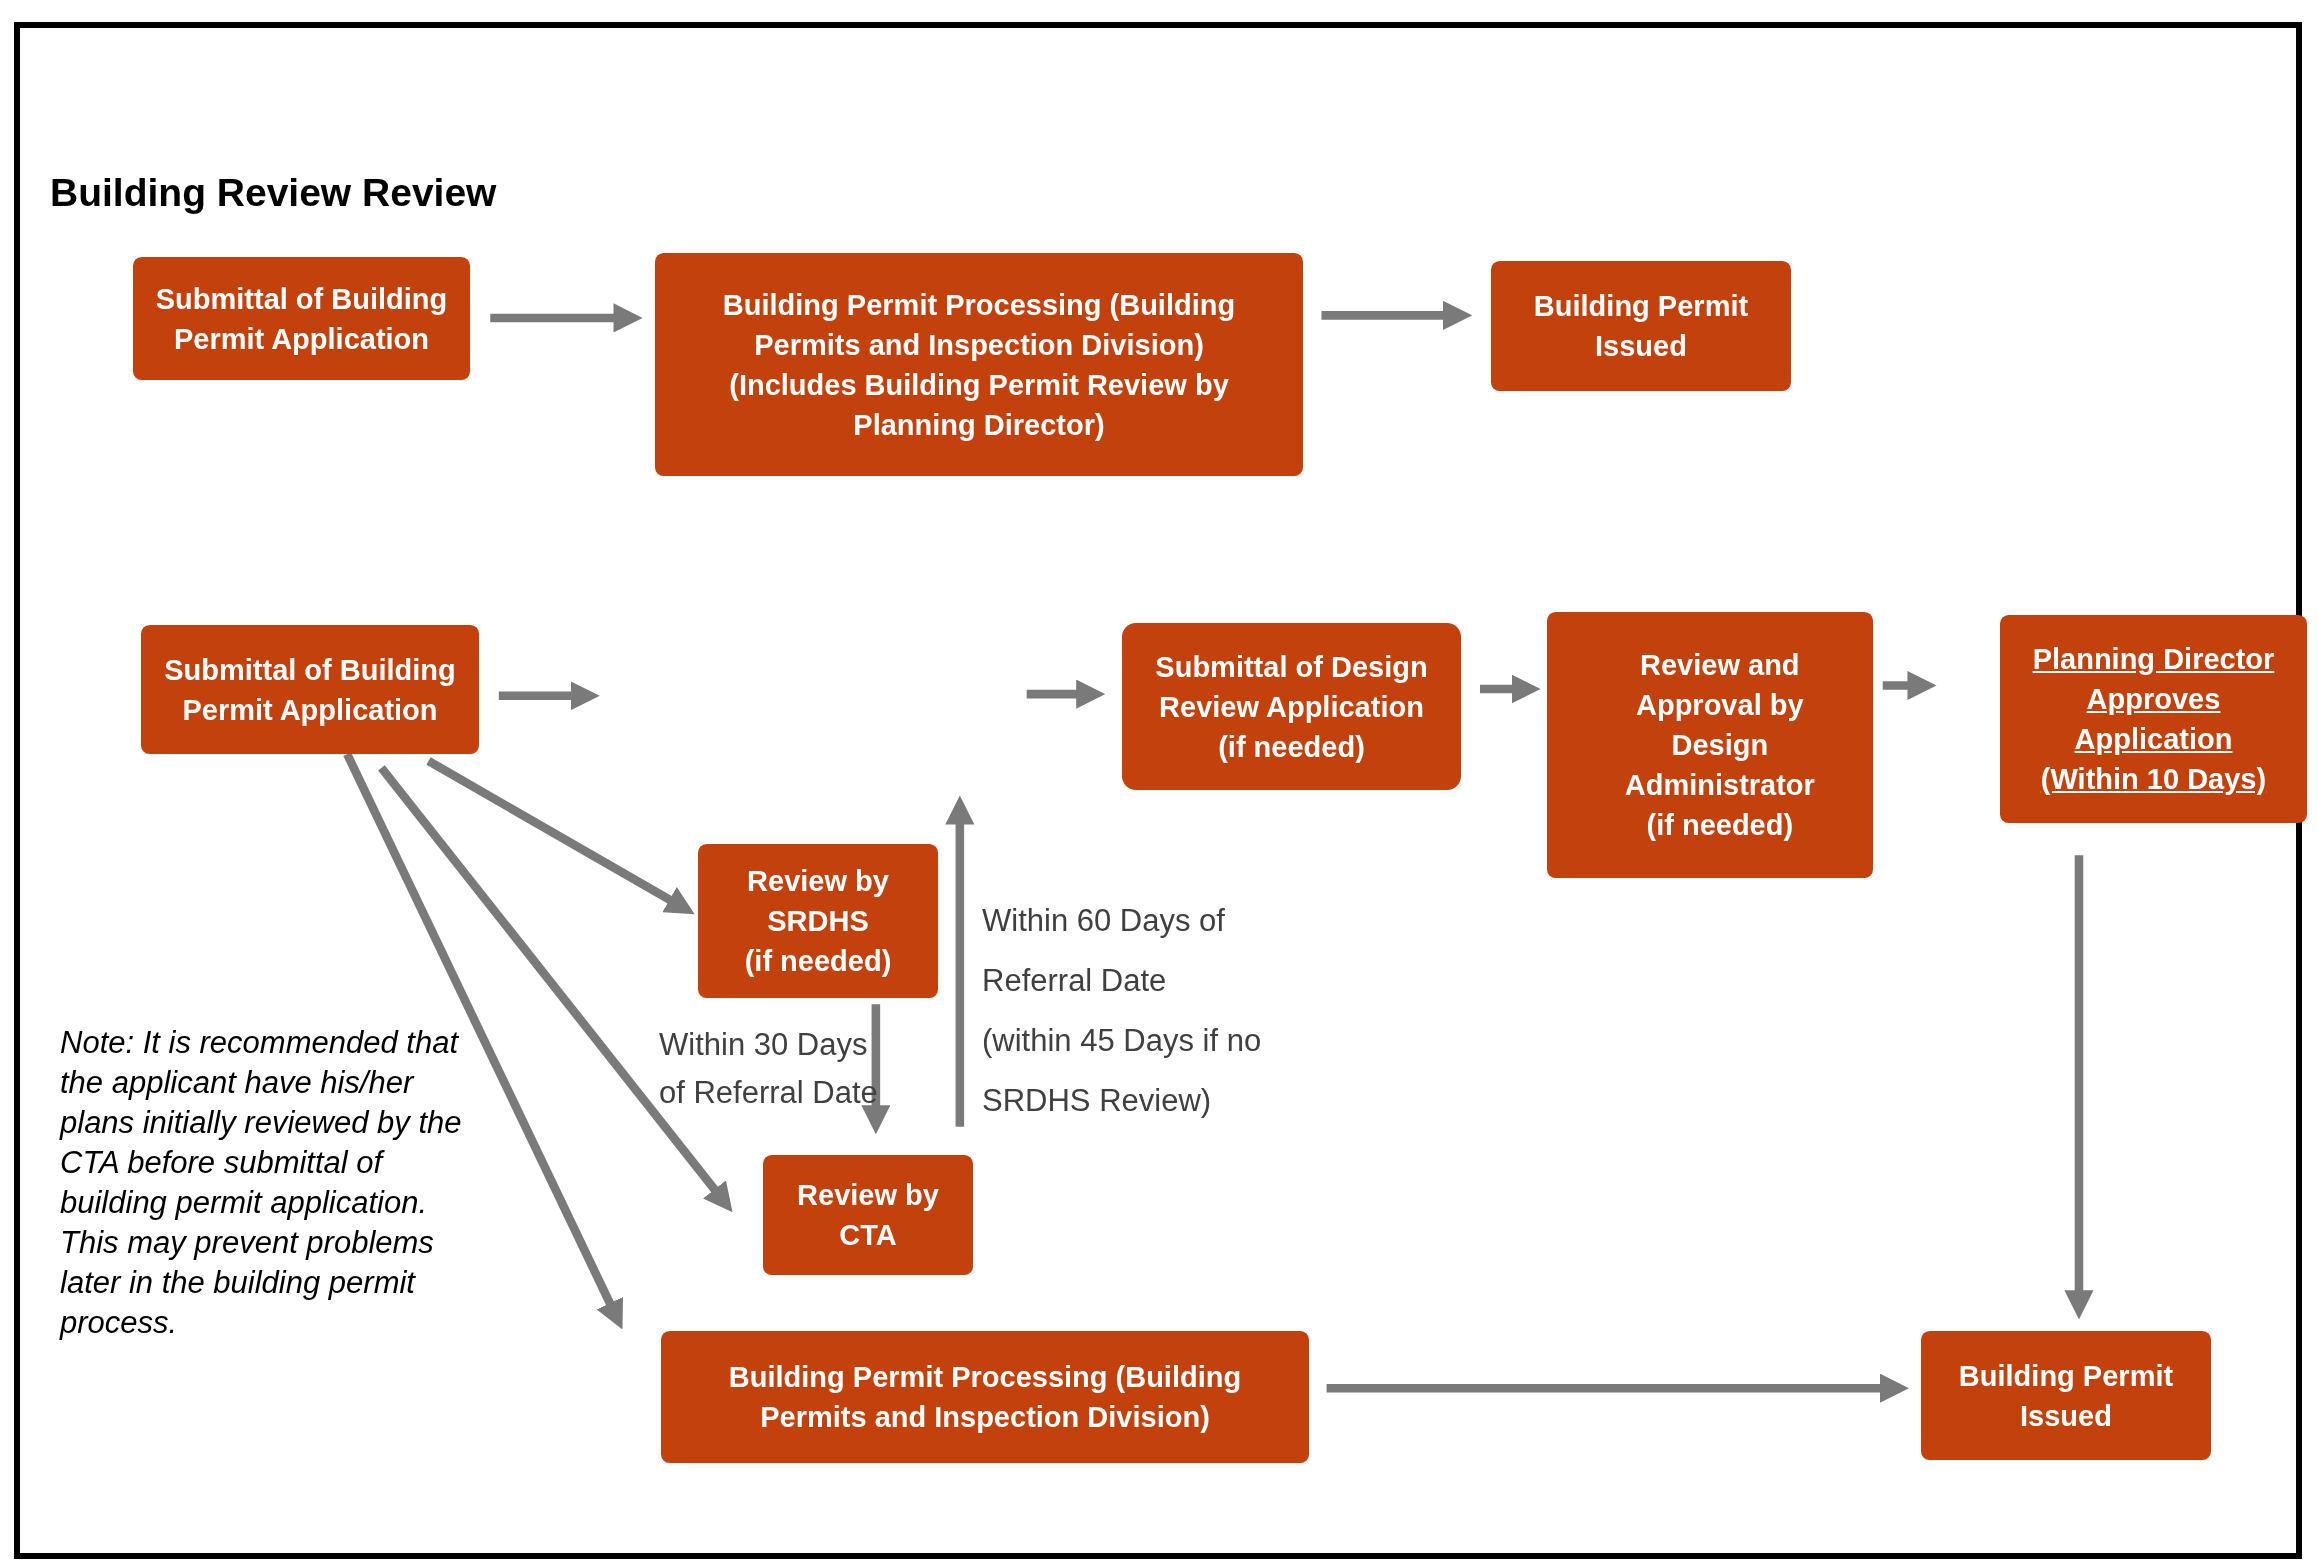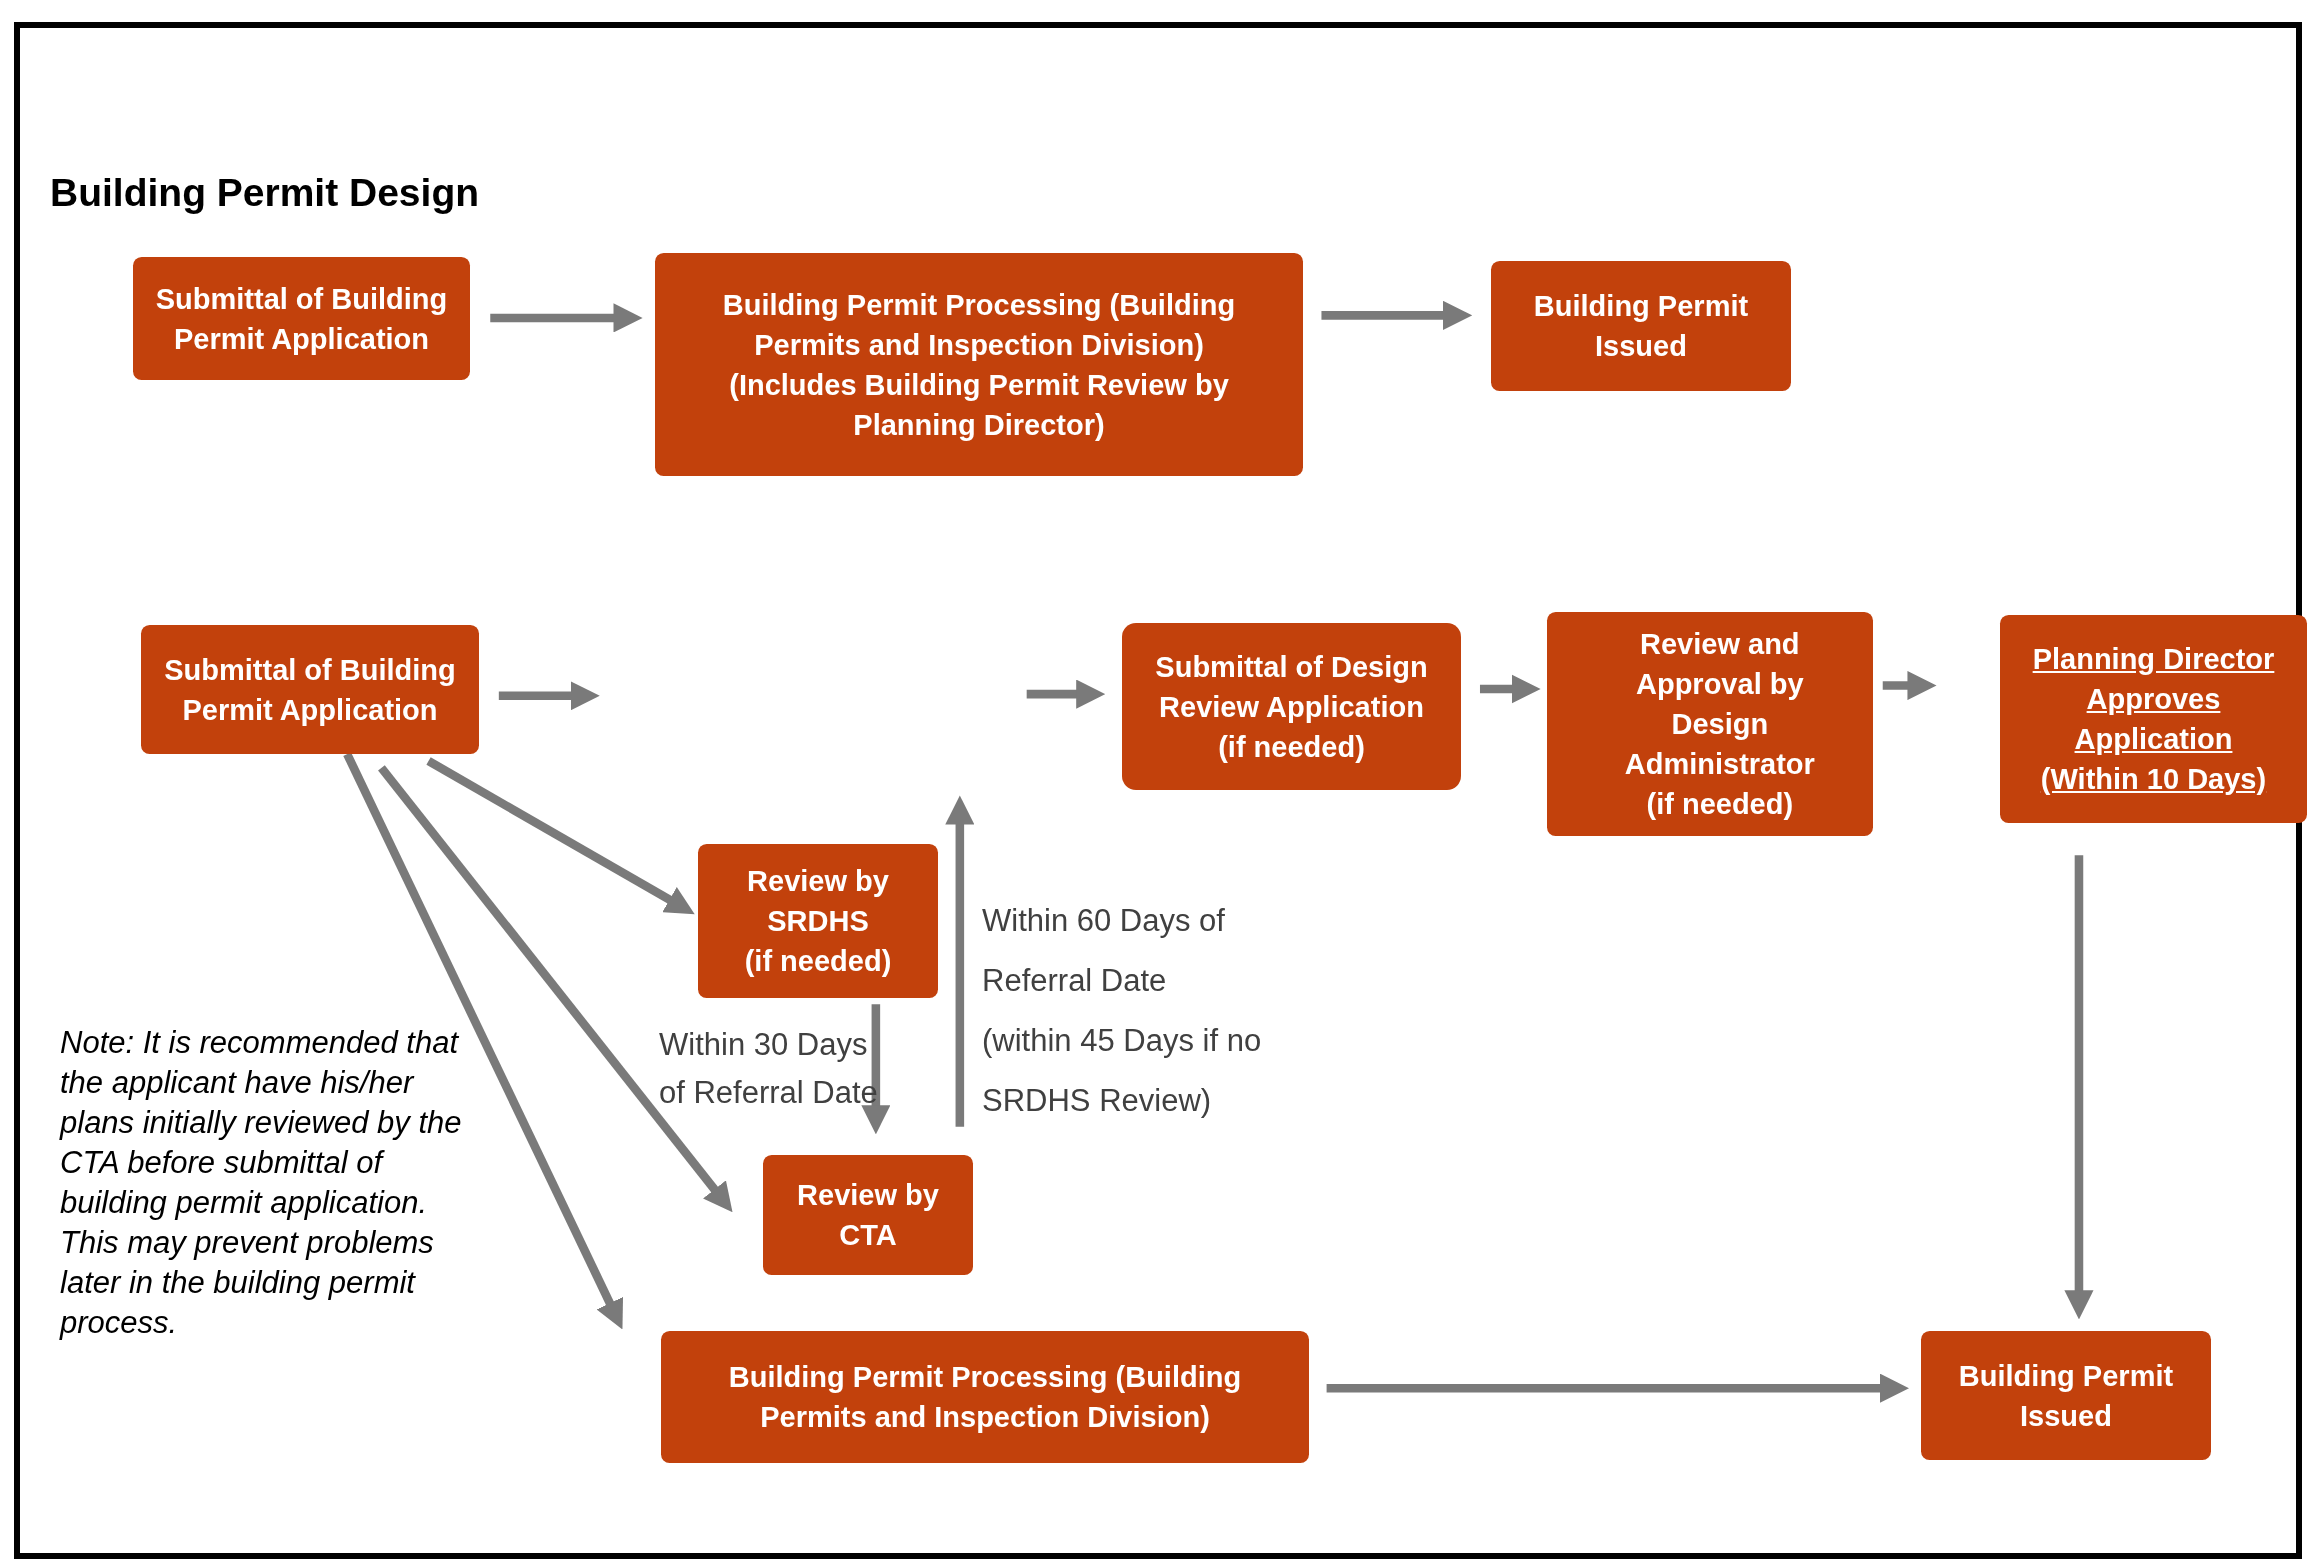--- a/index.html
+++ b/index.html
@@ -38,37 +38,37 @@
     <line x1="2197" y1="800" x2="2236" y2="800" marker-end="url(#ah)"></line>
     <line x1="500" y1="888" x2="790" y2="1055" marker-end="url(#ah)"></line>
     <line x1="445" y1="896" x2="840" y2="1396" marker-end="url(#ah)"></line>
     <line x1="405" y1="880" x2="716" y2="1530" marker-end="url(#ah)"></line>
     <line x1="1022" y1="1172" x2="1022" y2="1300" marker-end="url(#ah)"></line>
     <line x1="1120" y1="1315" x2="1120" y2="952" marker-end="url(#ah)"></line>
     <line x1="2426" y1="998" x2="2426" y2="1516" marker-end="url(#ah)"></line>
     <line x1="1548" y1="1620" x2="2204" y2="1620" marker-end="url(#ah)"></line>
   </svg>
 
-  <div class="section-title" style="left:50px;top:171px;">Building Permit Design</div>
+  <div class="section-title" style="left:50px;top:171px;">Building Review Review</div>
 
   <div class="node" style="left:133px;top:257px;width:337px;height:123px;">Submittal of Building
 Permit Application</div>
   <div class="node" style="left:655px;top:253px;width:648px;height:223px;">Building Permit Processing (Building
 Permits and Inspection Division)
 (Includes Building Permit Review by
 Planning Director)</div>
   <div class="node" style="left:1491px;top:261px;width:300px;height:130px;">Building Permit
 Issued</div>
 
   <div class="node" style="left:141px;top:625px;width:338px;height:129px;">Submittal of Building
 Permit Application</div>
   <div class="node" style="left:1122px;top:623px;width:339px;height:167px;border-radius:14px;">Submittal of Design
 Review Application
 (if needed)</div>
-  <div class="node" style="left:1547px;top:612px;width:326px;height:224px;padding-left:23px;">Review and
+  <div class="node" style="left:1547px;top:612px;width:326px;height:266px;padding-left:23px;">Review and
 Approval by
 Design
 Administrator
 (if needed)</div>
   <div class="node" style="left:2000px;top:615px;width:307px;height:208px;text-decoration:underline;">Planning Director
 Approves
 Application
 (Within 10 Days)</div>
   <div class="node" style="left:698px;top:844px;width:240px;height:154px;">Review by
 SRDHS

